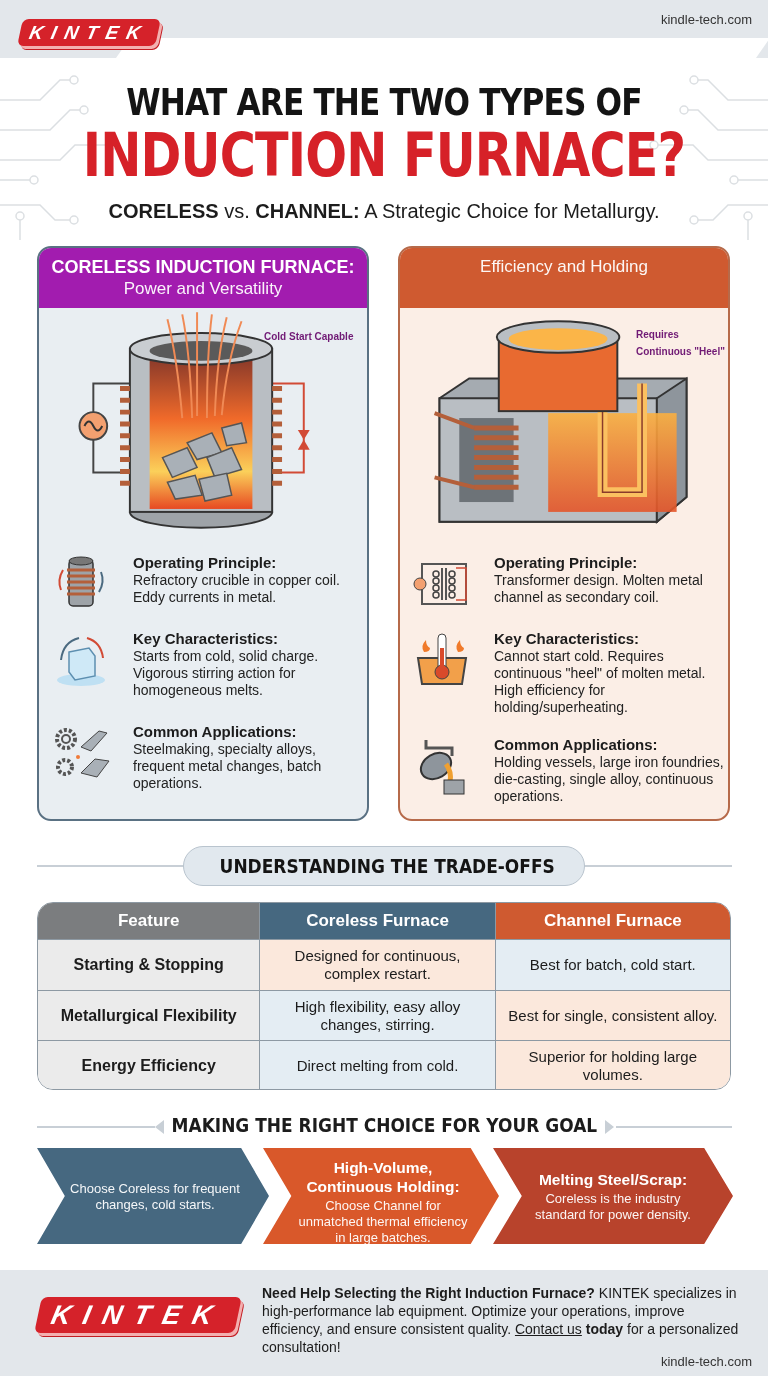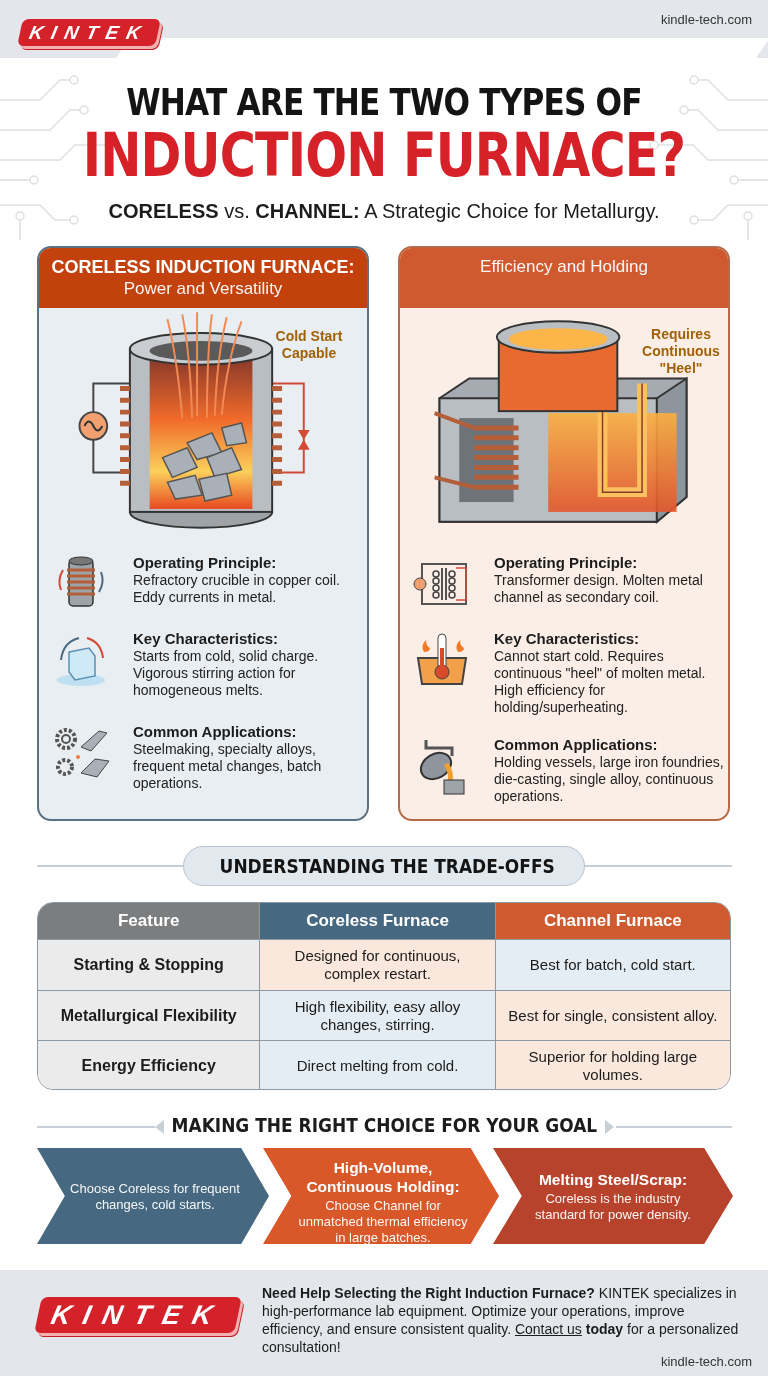--- a/index.html
+++ b/index.html
@@ -15,25 +15,25 @@
 .circuit-r{right:0;transform:scaleX(-1)}
 .h1{position:absolute;left:0;width:768px;text-align:center;font-weight:bold;font-family:"DejaVu Sans",sans-serif;transform-origin:center}
 .h1a{top:80px;font-size:38px;color:#141414;letter-spacing:-1px;transform:scaleX(.82)}
 .h1b{top:120px;font-size:60px;color:#d62128;letter-spacing:-1px;transform:scaleX(.82)}
 .subtitle{position:absolute;top:200px;left:0;width:768px;text-align:center;font-size:20px;color:#1c1c1c}
 .subtitle b{font-weight:bold}
 .card{position:absolute;top:246px;width:332px;height:575px;border-radius:14px;overflow:hidden}
 .card-l{left:37px;background:#e9eef2;border:2px solid #5a7183}
 .card-r{left:398px;background:#fbeee6;border:2px solid #b66a4a}
 .card-head{height:60px;text-align:center;color:#fff;padding-top:8px}
-.card-l .card-head{background:#c2410c}
+.card-l .card-head{background:#a21caf}
 .card-r .card-head{background:#cf5a30}
 .card-title{font-weight:bold;font-size:18px;display:block;line-height:22px}
 .card-sub{font-size:17px;display:block;line-height:22px;opacity:.95}
-.note{position:absolute;font-weight:bold;font-size:14px;text-align:center;line-height:17px;color:#a16207}
+.note{position:absolute;font-weight:bold;font-size:10px;line-height:17px;color:#701a75}
 .illus{position:absolute;left:0;top:60px;width:100%;height:230px}
 .feat{position:absolute;left:0;width:100%;display:flex}
 .feat-icon{width:60px;height:60px;margin-left:12px;flex:none}
 .feat-text{margin-left:22px;width:235px}
 .feat-title{font-weight:bold;font-size:15px;line-height:18px;display:block}
 .feat-body{font-size:14px;line-height:17px;display:block;color:#222}
 .divider{position:absolute;top:865px;height:2px;background:#c8cfd6}
 .pill{position:absolute;left:183px;top:846px;width:402px;height:40px;border-radius:20px;background:#e1e8ee;border:1.5px solid #b9c4ce;display:flex;align-items:center;justify-content:flex-end;gap:8px}
 .pill-text{font-weight:bold;font-size:20px;color:#141414;font-family:"DejaVu Sans",sans-serif;transform:scaleX(.85);white-space:nowrap}
 .table{position:absolute;left:37px;top:902px;width:694px;height:188px;border:1.5px solid #8d99a3;border-radius:16px;overflow:hidden}

